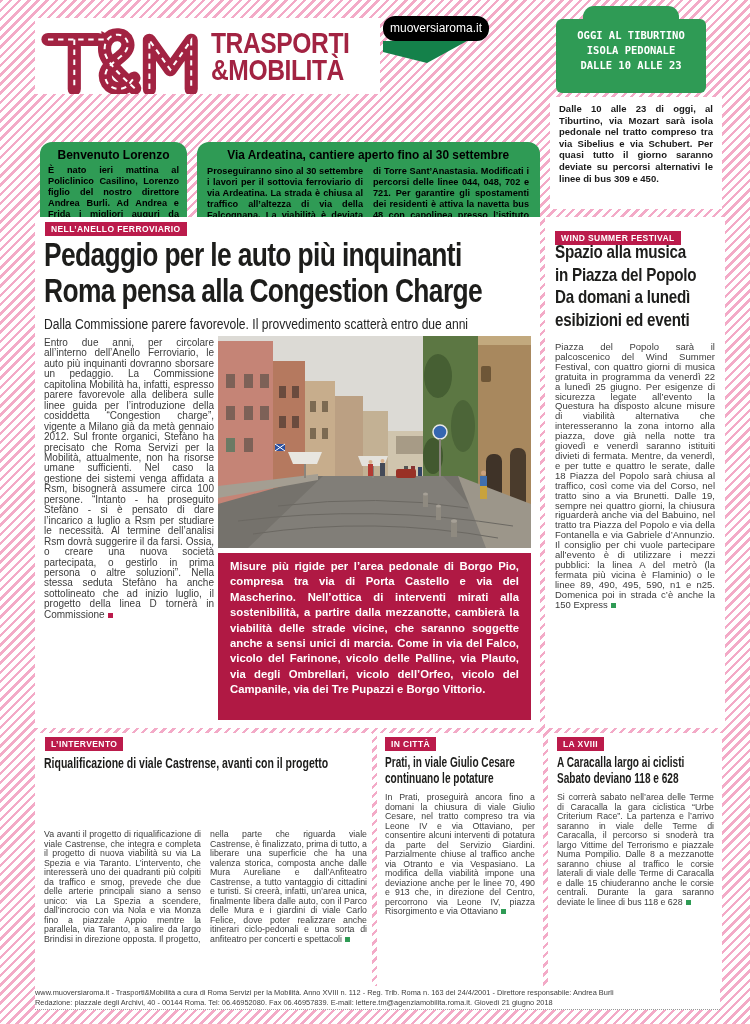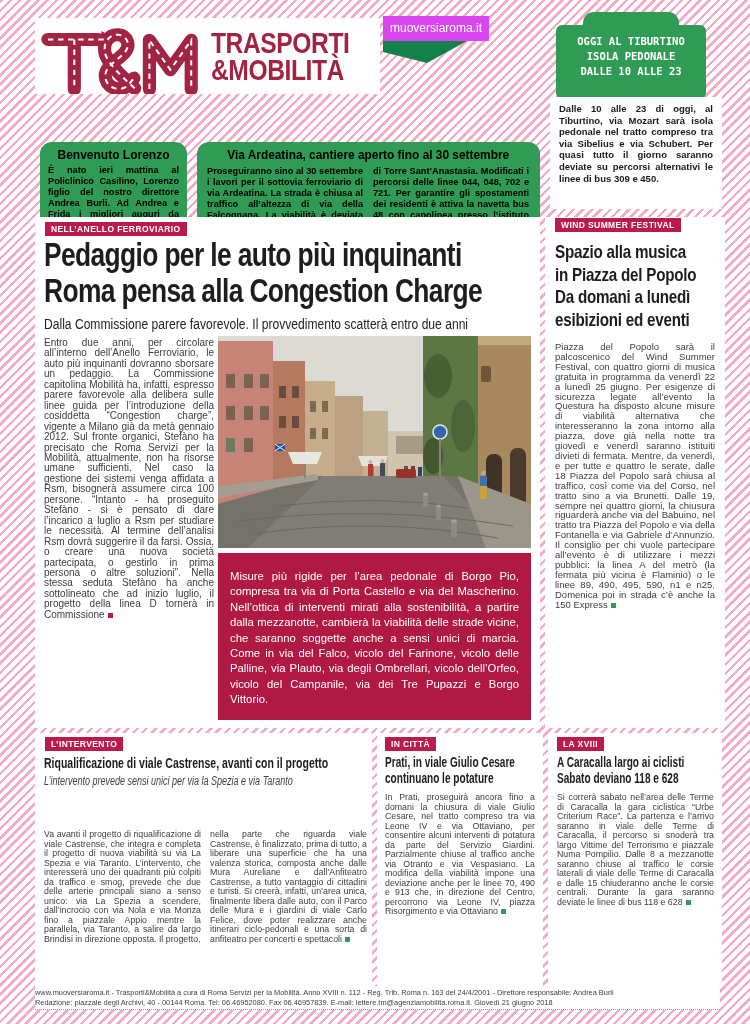--- a/index.html
+++ b/index.html
@@ -19,28 +19,28 @@
   .standfirst-main{color:#232323;font-size:15.5px;}
   .standfirst-main .cond{transform:scaleX(.78);}
   .bodytext{font-size:10px;line-height:10.45px;text-align:justify;color:#3c3c3c;}
   .bodytext-sm{font-size:8.8px;line-height:9.5px;text-align:justify;color:#3c3c3c;}
   .endsq{display:inline-block;width:5px;height:5px;margin-left:3px;vertical-align:baseline;}
   .sq-crimson{background:#bb1b4b;}
   .sq-green{background:#2f9b55;}
   .greenbox{background:#2f9b55;border-radius:12px;color:#000000;margin-top:48px;}
   .greenbox .gb-title{font-weight:bold;text-align:center;}
   .gb-body{font-weight:bold;font-size:9.2px;line-height:11px;text-align:justify;}
-  .callout{background:#b01944;color:#fff;font-weight:normal;font-size:11.3px;line-height:15.4px;
-    text-align:justify;padding:16px 12px;}
+  .callout{background:#b01944;color:#fff;font-weight:bold;font-size:11.3px;line-height:15.4px;
+    text-align:justify;padding:6px 12px;}
   .hl-fest{font-weight:bold;color:#1d1d1b;font-size:19px;line-height:22.5px;letter-spacing:-.3px;}
   .hl-fest .cond{transform:scaleX(.8);}
   .hl-small{font-weight:bold;color:#1d1d1b;font-size:14px;line-height:15.5px;}
   .hl-small .cond{transform:scaleX(.72);}
   .footer-line{font-size:7.4px;line-height:9.6px;color:#3c3c3c;text-align:left;white-space:nowrap;}
-  .tag{background:#d946ef;color:#fff;font-size:12px;line-height:25px;text-align:center;}
+  .tag{background:#000000;color:#fff;font-size:12px;line-height:25px;text-align:center;border-radius:12px;}
   .badge-main{position:absolute;left:0;top:13px;width:150px;height:74px;background:#2f9b55;border-radius:6px;}
   .badge-tab{position:absolute;left:27px;top:0;width:96px;height:20px;background:#2f9b55;border-radius:11px 11px 0 0;}
   .badge-text{position:absolute;left:0;top:22px;width:150px;text-align:center;color:#fff;
     font-family:"DejaVu Sans Mono",monospace;font-weight:bold;font-size:10.5px;line-height:15px;}
   .notebox{font-weight:bold;color:#1a1a1a;font-size:9.5px;line-height:11.6px;text-align:justify;}
 </style>
 </head>
 <body>
 
 <div class="panel" style="left:35px;top:18px;width:345px;height:76px;display:flex;align-items:center;gap:6px;padding-left:6px;box-sizing:border-box;">
@@ -65,21 +65,21 @@
   </div>
 </div>
 
 <div class="abs tag" style="left:383px;top:16px;width:106px;height:25px;">
   <span>muoversiaroma.it</span>
 </div>
 <svg class="abs" style="left:383px;top:41px;" width="86" height="24">
   <polygon points="0,0 84,0 44,22 0,11" fill="#14814a"></polygon>
 </svg>
 
-<div class="abs" style="left:556px;top:12px;width:150px;height:63px;">
+<div class="abs" style="left:556px;top:6px;width:150px;height:63px;">
   <div class="badge-tab"></div>
   <div class="badge-main"></div>
   <div class="badge-text">
     <div>OGGI AL TIBURTINO</div>
     <div>ISOLA PEDONALE</div>
     <div>DALLE 10 ALLE 23</div>
   </div>
 </div>
 
 <div class="panel notebox" style="left:550px;top:97px;width:172px;height:112px;padding:6px 9px;box-sizing:border-box;">
@@ -182,40 +182,37 @@
     <rect x="233" y="185" width="6" height="16" fill="#8f8a80"></rect>
       <ellipse cx="236" cy="185" rx="3" ry="1.8" fill="#a6a096"></ellipse>
   </svg>
 
   <div class="abs callout" style="left:183px;top:336px;width:313px;height:167px;box-sizing:border-box;">
     <span>Misure più rigide per l’area pedonale di Borgo Pio, compresa tra via di Porta Castello e via del Mascherino. Nell’ottica di interventi mirati alla sostenibilità, a partire dalla mezzanotte, cambierà la viabilità delle strade vicine, che saranno soggette anche a sensi unici di marcia. Come in via del Falco, vicolo del Farinone, vicolo delle Palline, via Plauto, via degli Ombrellari, vicolo dell’Orfeo, vicolo del Campanile, via dei Tre Pupazzi e Borgo Vittorio.</span>
   </div>
 </div>
 
 <div class="panel" style="left:545px;top:217px;width:180px;height:511px;">
-  <span class="kicker abs" style="left:10px;top:1px;">WIND SUMMER FESTIVAL</span>
+  <span class="kicker abs" style="left:10px;top:14px;">WIND SUMMER FESTIVAL</span>
   <div class="abs hl-fest" style="left:10px;top:24px;">
     <span class="cond">Spazio alla musica</span>
     <span class="cond">in Piazza del Popolo</span>
     <span class="cond">Da domani a lunedì</span>
     <span class="cond">esibizioni ed eventi</span>
   </div>
   <div class="abs bodytext" style="left:10px;top:125px;width:160px;height:380px;font-size:9.5px;line-height:9.9px;">
     <span>Piazza del Popolo sarà il palcoscenico del Wind Summer Festival, con quattro giorni di musica gratuita in programma da venerdì 22 a lunedì 25 giugno. Per esigenze di sicurezza legate all’evento la Questura ha disposto alcune misure di viabilità alternativa che interesseranno la zona intorno alla piazza, dove già nella notte tra giovedì e venerdì saranno istituiti divieti di fermata. Mentre, da venerdì, e per tutte e quattro le serate, dalle 18 Piazza del Popolo sarà chiusa al traffico, così come via del Corso, nel tratto sino a via Brunetti. Dalle 19, sempre nei quattro giorni, la chiusura riguarderà anche via del Babuino, nel tratto tra Piazza del Popolo e via della Fontanella e via Gabriele d’Annunzio. Il consiglio per chi vuole partecipare all’evento è di utilizzare i mezzi pubblici: la linea A del metrò (la fermata più vicina è Flaminio) o le linee 89, 490, 495, 590, n1 e n25. Domenica poi in strada c’è anche la 150 Express</span><span class="endsq sq-green"></span>
   </div>
 </div>
 
 <div class="panel" style="left:35px;top:733px;width:337px;height:255px;">
   <span class="kicker abs" style="left:10px;top:4px;text-align:right;">L’INTERVENTO</span>
   <div class="abs" style="left:9px;top:21px;font-weight:bold;font-size:15px;color:#1d1d1b;">
     <span class="cond" style="transform:scaleX(.70);">Riqualificazione di viale Castrense, avanti con il progetto</span>
   </div>
-  <div class="abs" style="left:9px;top:41px;font-style:italic;font-size:12px;color:#3f3f3f;">
-    <span class="cond" style="transform:scaleX(.75);">L’intervento prevede sensi unici per via la Spezia e via Taranto</span>
-  </div>
   <div class="abs" style="left:9px;top:62px;display:flex;gap:9px;margin-top:35px;">
     <div class="bodytext-sm" style="width:157px;">Va avanti il progetto di riqualificazione di viale Castrense, che integra e completa il progetto di nuova viabilità su via La Spezia e via Taranto. L’intervento, che interesserà uno dei quadranti più colpiti da traffico e smog, prevede che due delle arterie principali siano a senso unico: via La Spezia a scendere, dall’incrocio con via Nola e via Monza fino a piazzale Appio mentre la parallela, via Taranto, a salire da largo Brindisi in direzione opposta. Il progetto,</div>
     <div class="bodytext-sm" style="width:157px;">
       <span>nella parte che riguarda viale Castrense, è finalizzato, prima di tutto, a liberare una superficie che ha una valenza storica, composta anche dalle Mura Aureliane e dall’Anfiteatro Castrense, a tutto vantaggio di cittadini e turisti. Si creerà, infatti, un’area unica, finalmente libera dalle auto, con il Parco delle Mura e i giardini di viale Carlo Felice, dove poter realizzare anche itinerari ciclo-pedonali e una sorta di anfiteatro per concerti e spettacoli</span><span class="endsq sq-green"></span>
     </div>
   </div>
 </div>
 
 <div class="panel" style="left:377px;top:733px;width:166px;height:255px;">
   <span class="kicker abs" style="left:8px;top:4px;">IN CITTÀ</span>

